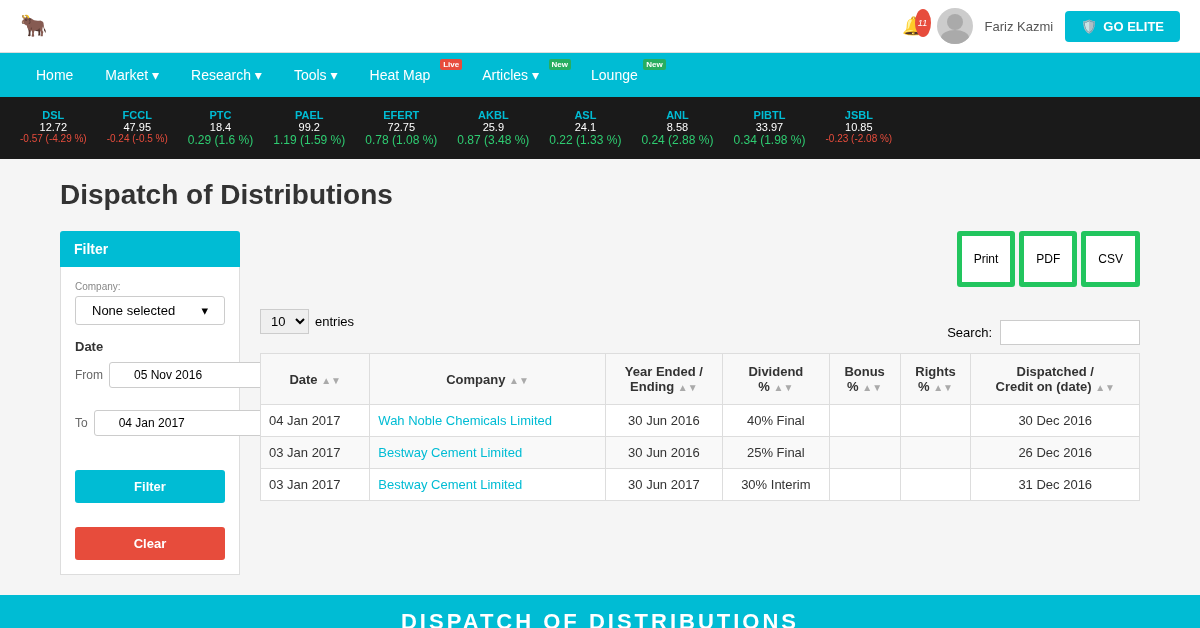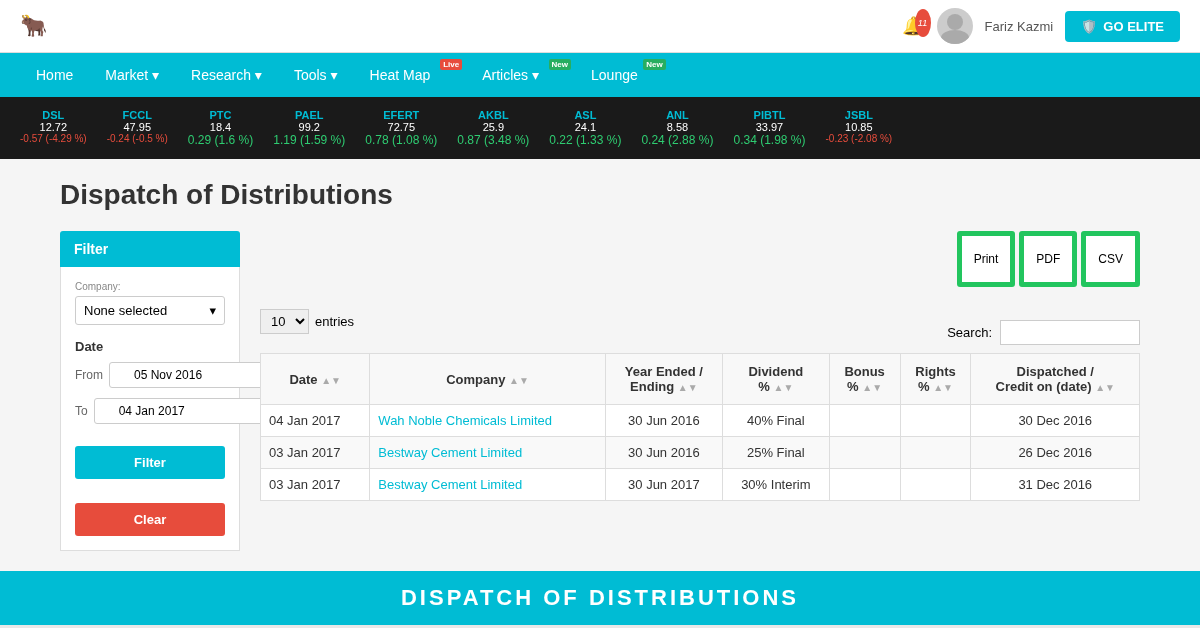--- a/index.html
+++ b/index.html
@@ -80,24 +80,24 @@
     .page-title { font-size: 28px; font-weight: bold; color: #333; margin-bottom: 20px; }
 
     
     .content-layout { display: flex; gap: 20px; }
 
     
     .filter-panel { width: 180px; flex-shrink: 0; }
     .filter-header { background: #00bcd4; color: #fff; padding: 10px 14px; font-size: 14px; font-weight: bold; border-radius: 3px 3px 0 0; }
     .filter-body { background: #fff; padding: 14px; border: 1px solid #ddd; border-top: none; }
     .filter-label { font-size: 10px; color: #888; margin-bottom: 4px; }
-    .company-select { width: 100%; border: 1px solid #ccc; padding: 6px 8px; font-size: 13px; border-radius: 3px; cursor: pointer; display: flex; justify-content: space-between; align-items: center; background: #fff; }
+    .company-select { width: 100%; border: 1px solid #ccc; padding: 6px 16px; font-size: 13px; border-radius: 3px; cursor: pointer; display: flex; justify-content: space-between; align-items: center; background: #fff; }
     .date-section { margin-top: 14px; }
     .date-label { font-size: 13px; font-weight: bold; color: #333; margin-bottom: 8px; }
-    .date-row { display: flex; align-items: center; gap: 6px; margin-bottom: 10px; }
+    .date-row { display: flex; align-items: center; gap: 6px; margin-bottom: 22px; }
     .date-row label { font-size: 12px; color: #666; width: 30px; }
     .date-input { border: 1px solid #ccc; padding: 5px 24px; font-size: 12px; border-radius: 3px; flex: 1; }
     .filter-btn { width: 100%; background: #00bcd4; color: #fff; border: none; padding: 9px; border-radius: 3px; font-size: 13px; font-weight: bold; cursor: pointer; margin-top: 12px; }
     .clear-btn { width: 100%; background: #e74c3c; color: #fff; border: none; padding: 9px; border-radius: 3px; font-size: 13px; font-weight: bold; cursor: pointer; margin-top: 24px; }
 
     
     .table-area { flex: 1; }
     .table-top { display: flex; justify-content: space-between; align-items: center; margin-bottom: 10px; }
     .export-btns { display: flex; gap: 4px; }
     .export-btn { padding: 16px 12px; border: 5px solid #22c55e; background: #fff; font-size: 12px; cursor: pointer; border-radius: 3px; }

